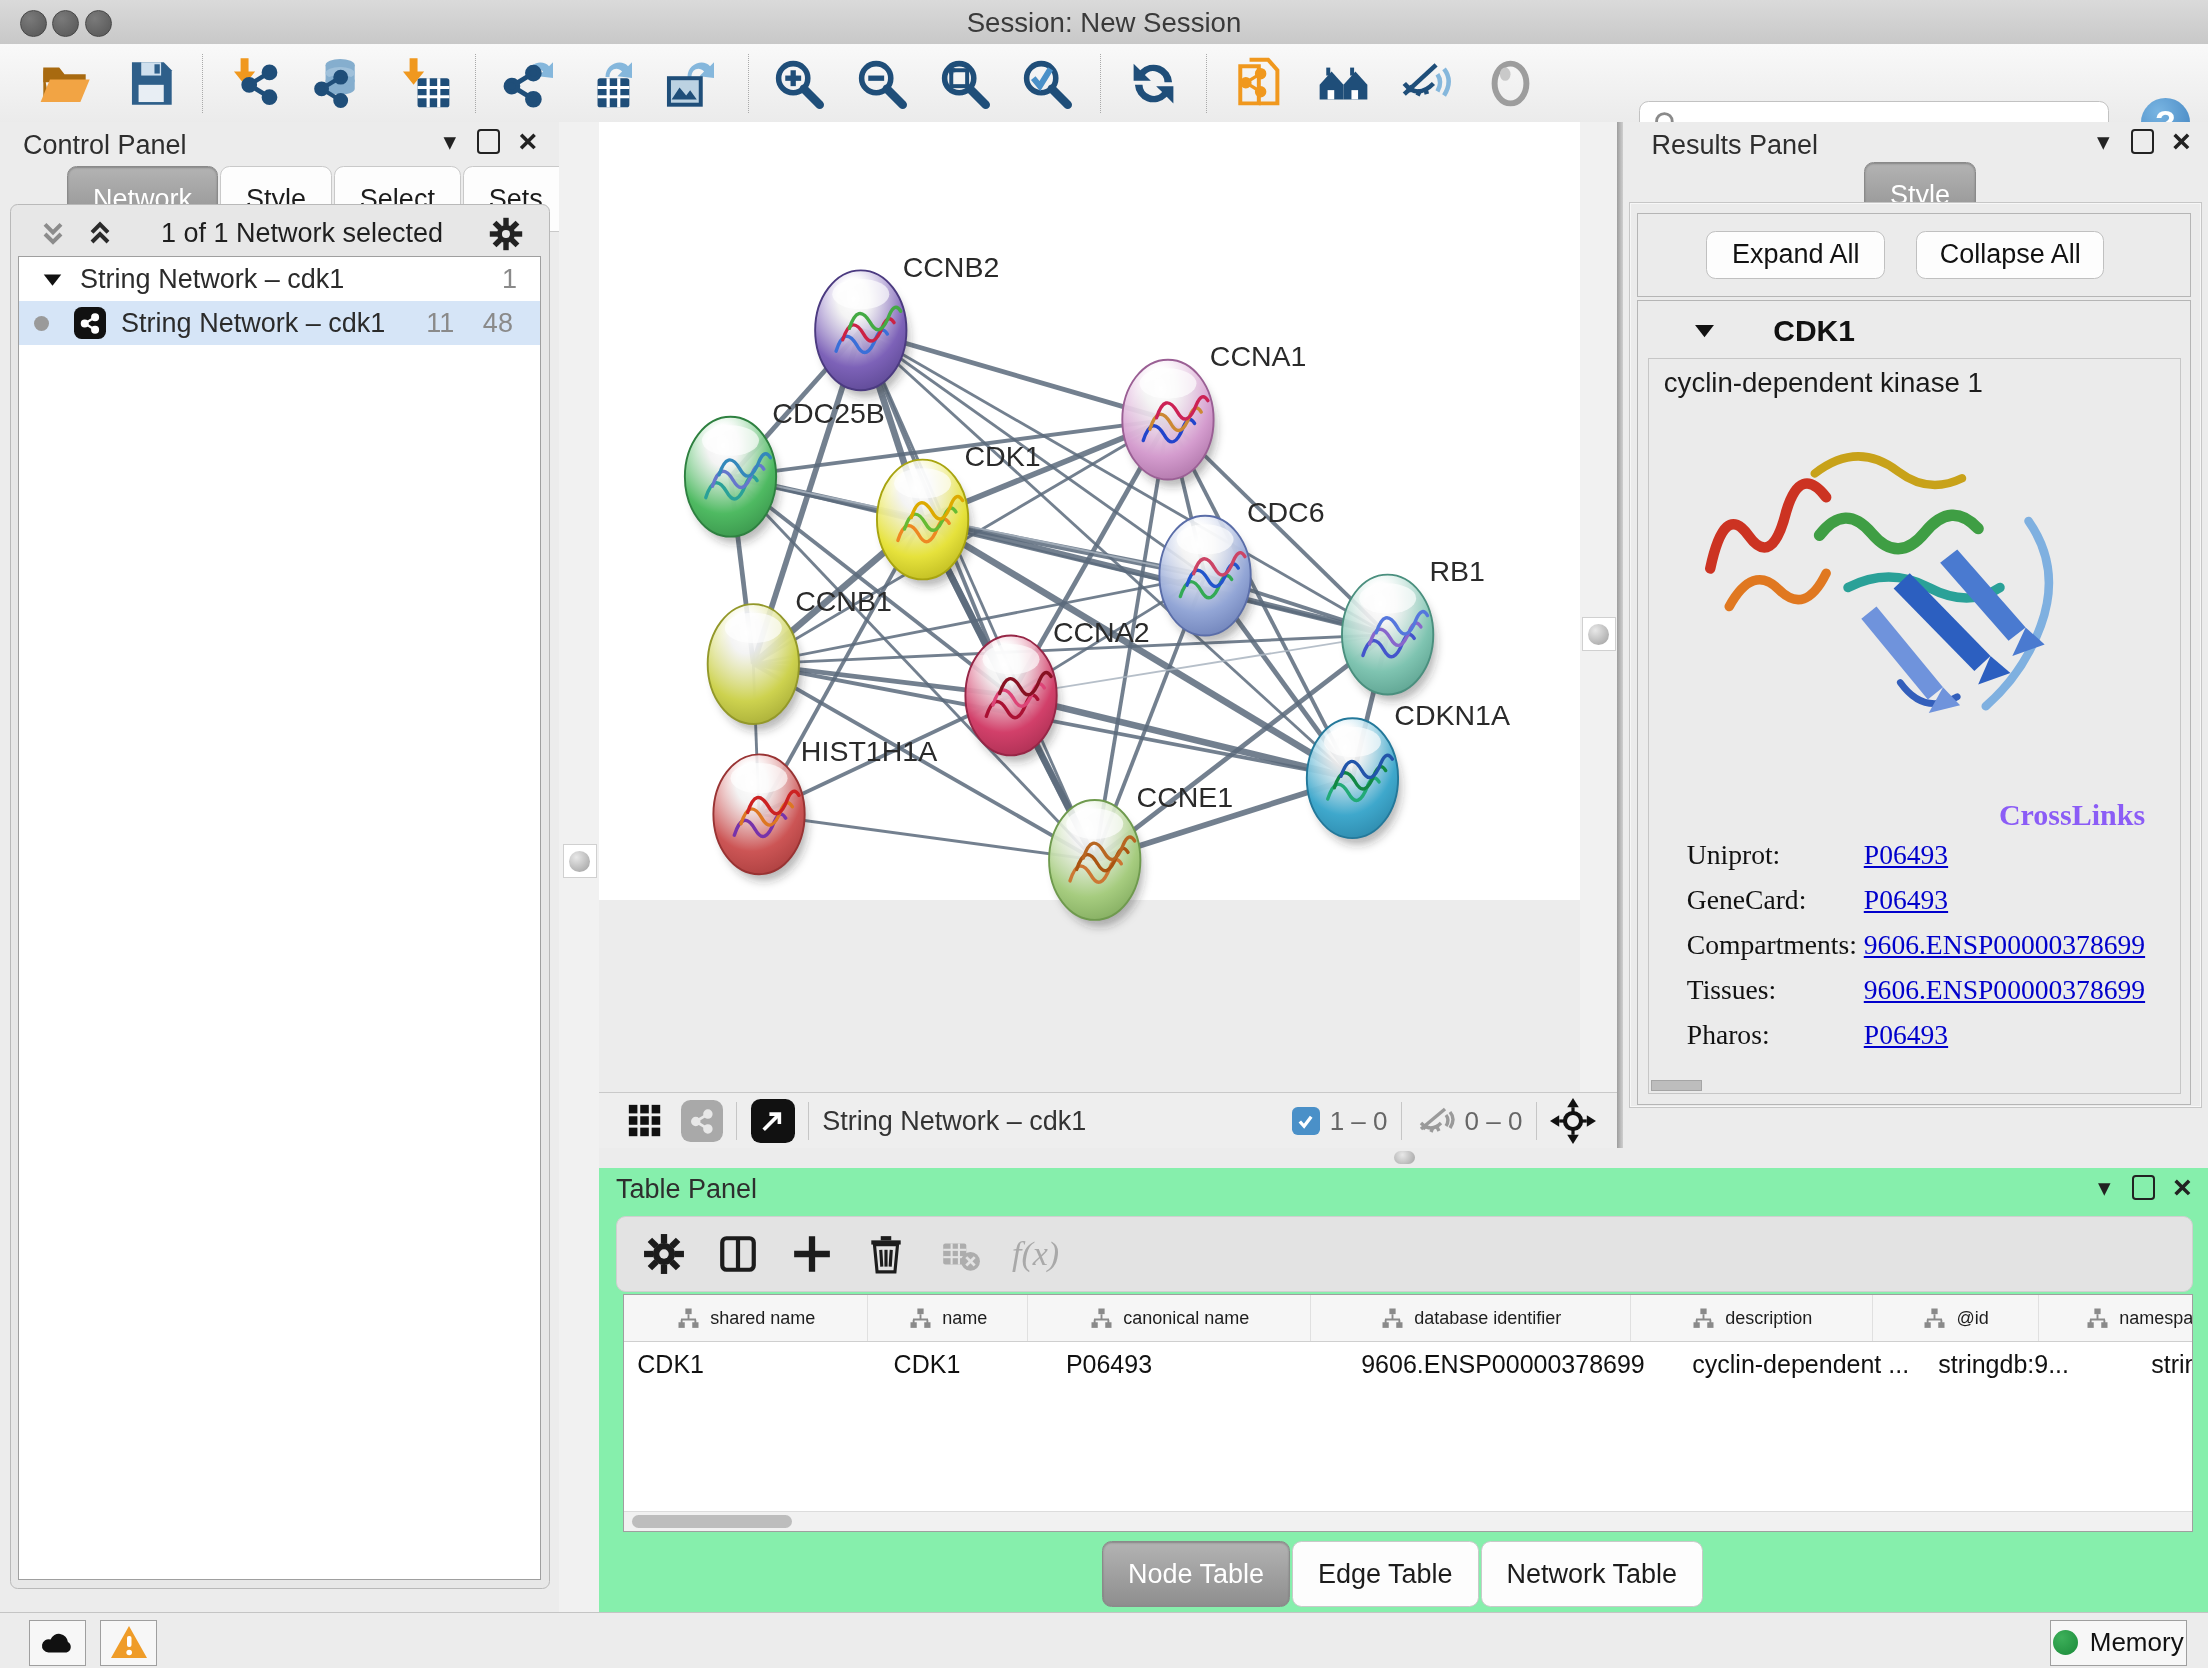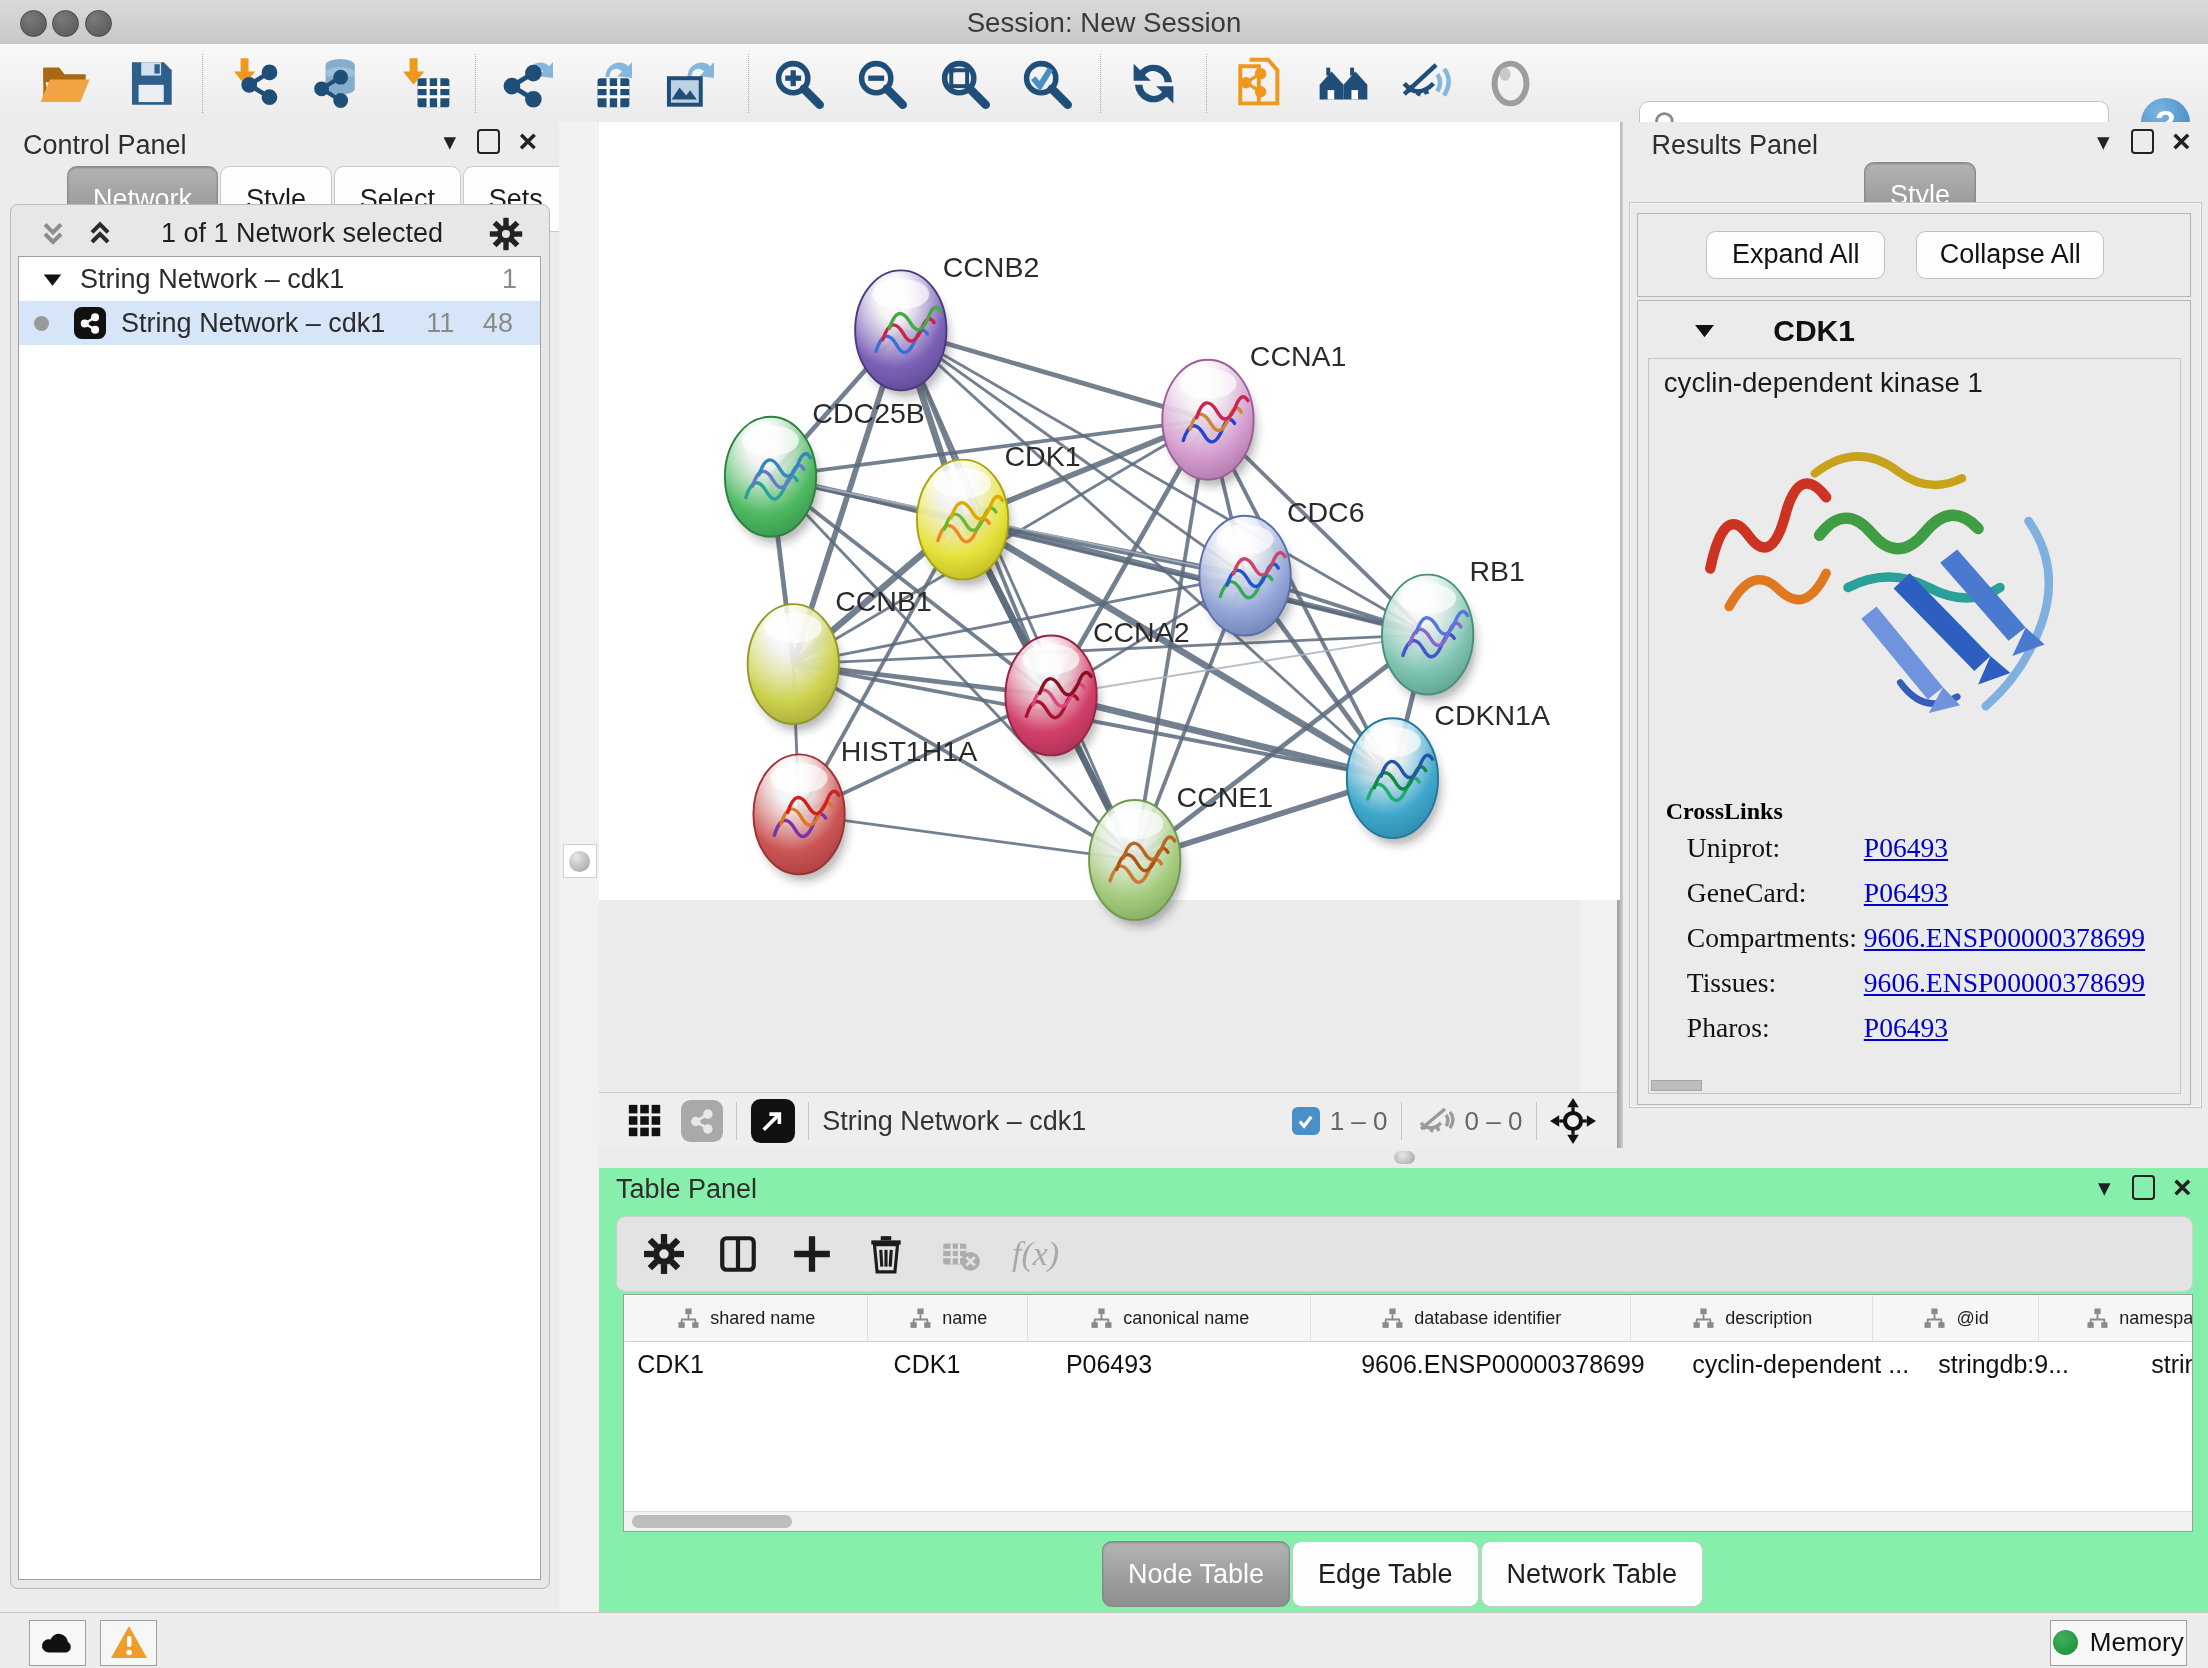--- a/index.html
+++ b/index.html
@@ -50,21 +50,21 @@
   #left-gutter{left:559px;top:122px;width:40px;height:1490px;background:#f1f1f1;}
   #right-gutter{left:1580px;top:122px;width:37px;height:1046px;background:#f1f1f1;}
   #right-splitter{left:1617px;top:122px;width:5.7px;height:1046px;background:linear-gradient(90deg,#9d9d9d,#cfcfcf);}
   .grab-dot{position:absolute;width:32px;height:32px;background:#fff;border:1px solid #d0d0d0;
             display:flex;align-items:center;justify-content:center;}
   .grab-dot i{width:21px;height:21px;border-radius:50%;background:radial-gradient(circle at 35% 30%,#e8e8e8,#9d9d9d);}
   #h-splitter{left:599px;top:1148px;width:1609px;height:20px;background:#ececec;}
   #h-grab{position:absolute;left:795px;top:2.9px;width:21px;height:13.3px;border-radius:7.6px;
           background:radial-gradient(circle at 40% 30%,#e8e8e8,#a2a2a2);}
   
-  #canvas{left:599px;top:122px;width:981px;height:778px;background:#fff;padding-left:40px;}
+  #canvas{left:599px;top:122px;width:981px;height:778px;background:#fff;}
   
   #net-footer{left:599px;top:1092px;width:1018px;height:56px;background:#eeeeee;border-top:1px solid #c9c9c9;
               display:flex;align-items:center;}
   #net-footer .vsep{width:1px;height:38px;background:#c6c6c6;margin:0 13.3px;}
   #nf-title{font-size:27px;color:#333;}
   .nf-count{font-size:26px;color:#666;margin-left:9.5px;}
   
   #results-panel{left:1623px;top:122px;width:586px;height:1046px;background:#ececec;}
   #rp-tab{position:absolute;left:241px;top:40px;}
   #rp-outer{position:absolute;left:5.7px;top:80px;width:571px;height:904px;background:#ebebeb;
@@ -72,21 +72,21 @@
   #rp-btnrow{position:absolute;left:7.6px;top:9.5px;width:552px;height:82px;border:1px solid #b5b5b5;}
   .rp-btn{position:absolute;top:17px;height:46px;background:#fdfdfd;border:1px solid #c0c0c0;border-radius:9.5px;
           font-size:27px;display:flex;align-items:center;justify-content:center;color:#111;}
   #rp-section{position:absolute;left:7.6px;top:97px;width:552px;height:803px;border:1px solid #b5b5b5;}
   #rp-sec-head{position:absolute;left:0;top:7.6px;width:100%;height:44px;display:flex;align-items:center;}
   #rp-protein-name{font-size:30px;font-weight:bold;color:#111;}
   #rp-content{position:absolute;left:9.5px;top:57px;width:531px;height:734px;border:1px solid #c6c6c6;background:#ebebeb;overflow:hidden;}
   #rp-desc{position:absolute;left:15px;top:7.6px;font-size:27.6px;color:#1b1b1b;}
   #protein-img{position:absolute;left:23px;top:48px;}
   #crosslinks{position:absolute;left:17px;top:439px;font-family:"Liberation Serif",serif;}
-  #cl-title{font-size:24px;font-weight:bold;color:#000000;}
+  #cl-title{font-size:30px;font-weight:bold;color:#8b5cf6;text-align:right;}
   .cl-row{display:flex;height:45px;align-items:center;font-size:27.6px;}
   .cl-label{width:177px;margin-left:21px;color:#111;}
   .cl-value a{color:#0000cc;text-decoration:underline;}
   #rp-mini-scroll{position:absolute;left:1.9px;bottom:1.9px;width:49px;height:9.5px;background:#bdbdbd;border:1px solid #a5a5a5;}
   
   #table-panel{left:599px;top:1168px;width:1609px;height:444px;background:#86efac;}
   #tp-toolbar{position:absolute;left:17px;top:48px;width:1575px;height:74px;background:#e3e3e3;
               border:1px solid #cfcfcf;border-radius:9.5px;display:flex;align-items:center;}
   .tp-icon{width:55px;height:55px;margin-left:19px;display:flex;align-items:center;justify-content:center;}
   #fx-label{font-size:34px;color:#a9a9a9;font-family:"Liberation Serif",serif;font-style:italic;margin-left:25px;}

